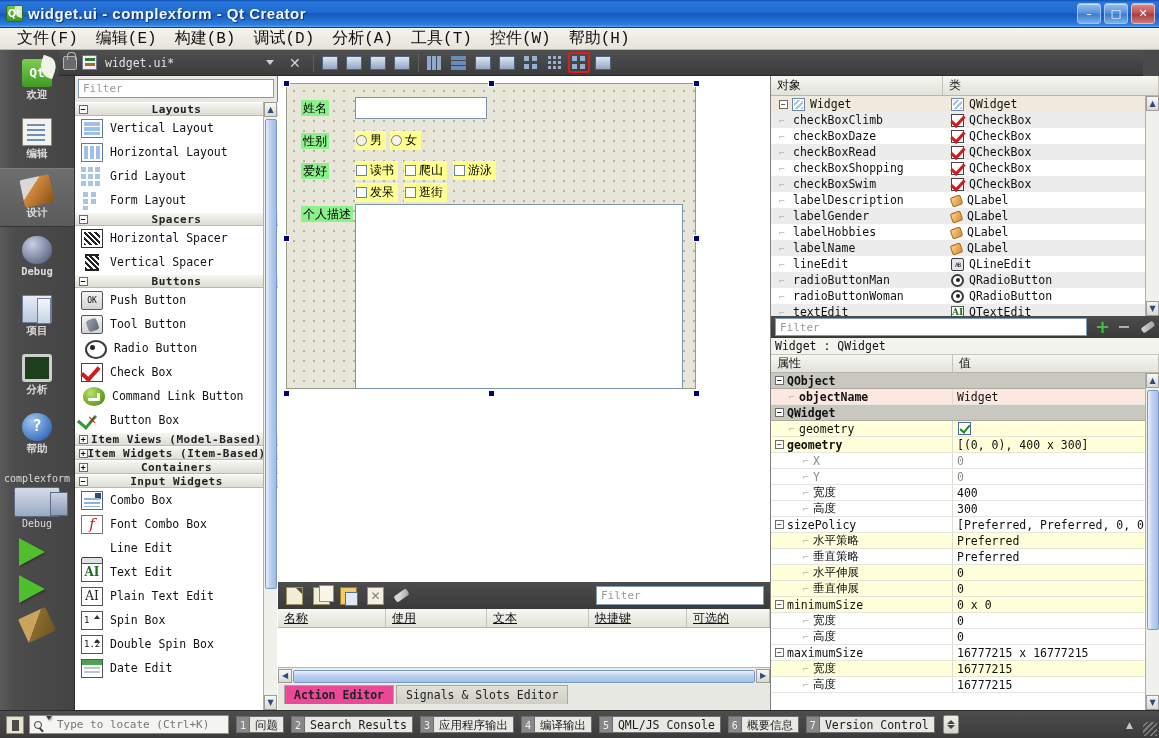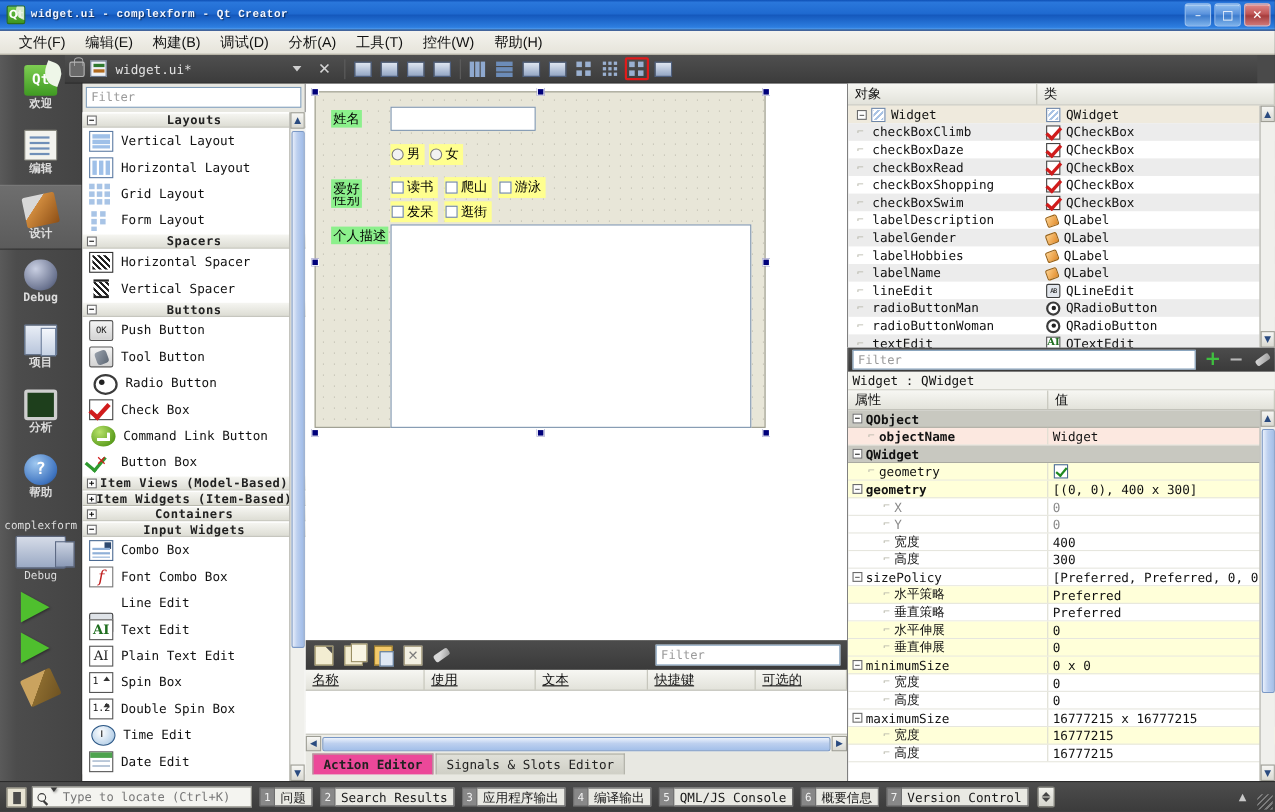--- a/index.html
+++ b/index.html
@@ -26,44 +26,44 @@
     background: linear-gradient(to bottom,#6dc54a,#3e9620);
     border: 1px solid #2d6f14; border-radius: 2px;
     color: #fff; font-size: 10px; font-weight: bold; text-align: center;
     line-height: 15px; position: relative; overflow: hidden;
   }
   .tb-icon::after {
     content:""; position:absolute; right:-3px; top:-2px; width:11px; height:13px;
     background: #e8f2e0; border-radius: 0 60% 0 70%; transform: rotate(18deg); opacity:.85;
   }
   .tb-title {
-    color: #f2f6ff; font-size: 10px; font-weight: bold; letter-spacing: .5px;
-    font-family: Liberation Mono, monospace;
+    color: #f2f6ff; font-size: 15px; font-weight: bold; letter-spacing: .5px;
+    font-family: Liberation Sans, sans-serif;
     text-shadow: 1px 1px 1px rgba(0,0,0,.5);
   }
   .winbtns { position: absolute; right: 4px; top: 3px; display: flex; gap: 3px; }
   .winbtn {
     width: 24px; height: 21px; border: 1px solid #9dc2ee; border-radius: 3px;
     background: linear-gradient(to bottom,#93c0ef,#5b93dd 45%,#3d7ccd 55%,#7cb1ea);
     color: #fff; font-size: 11px; text-align: center; line-height: 19px;
     box-shadow: inset 0 1px 0 rgba(255,255,255,.5);
   }
   .winbtn.close { background: linear-gradient(to bottom,#e08a8a,#c05656 45%,#a63c3c 55%,#d07878); border-color:#e6b5b5;}
   .winbtn span { font-family:"DejaVu Sans",sans-serif; }
 
   
   .menubar {
     position: absolute; left:0; top:28px; width: 1159px; height: 22px;
     background: linear-gradient(to bottom,#f4f3ee,#e6e4da);
     border-bottom: 1px solid #b8b5a8;
     display: flex; align-items: center; padding-left: 8px;
   }
   .menuitem {
-    padding: 2px 9px; color: #111; font-size: 13px;
-    font-family:Liberation Sans, sans-serif;
+    padding: 2px 9px; color: #111; font-size: 16px;
+    font-family:Liberation Mono, monospace;
   }
 
   
   .modebar {
     position:absolute; left:0; top:50px; width:75px; height:660px;
     background: linear-gradient(to right,#5a5a5a,#4c4c4c 20%,#444 100%);
     border-right:1px solid #2e2e2e;
   }
   .mode {
     height:59px; display:flex; flex-direction:column; align-items:center; justify-content:center;
@@ -561,45 +561,41 @@
         </div>
       <div class="wb-item">
         <div class="wic i-spin">1</div>
         <span>Spin Box</span>
         </div>
       <div class="wb-item">
         <div class="wic i-spin">1.2</div>
         <span>Double Spin Box</span>
         </div>
       <div class="wb-item">
-        <div class="wic i-time"></div>
-        <span>Time Edit</span>
-        </div>
-      <div class="wb-item">
         <div class="wic i-date"></div>
         <span>Date Edit</span>
         </div>
     </div>
 
     <div class="wb-scroll">
       <div class="arw">▲</div>
       <div class="thumb"></div>
       <div class="arw bot">▼</div>
     </div>
   </div>
 
   <div class="canvas">
     <div class="formwin">
 
       <div class="fw-row" style="left:14px; top:16px;">
         <div class="fw-label">姓名</div>
       </div>
       <div class="fw-line" style="position:absolute; left:68px; top:13px; width:132px;"></div>
 
-      <div class="fw-row" style="left:14px; top:49px;margin-top:40px;">
+      <div class="fw-row" style="left:14px; top:49px;">
         <div class="fw-label">性别</div>
       </div>
       <div class="fw-row" style="left:68px; top:47px;">
         <div class="fw-radio">
           <div class="rd"></div>
           <div class="tx">男</div>
         </div>
         <div class="fw-radio">
           <div class="rd"></div>
           <div class="tx">女</div>

